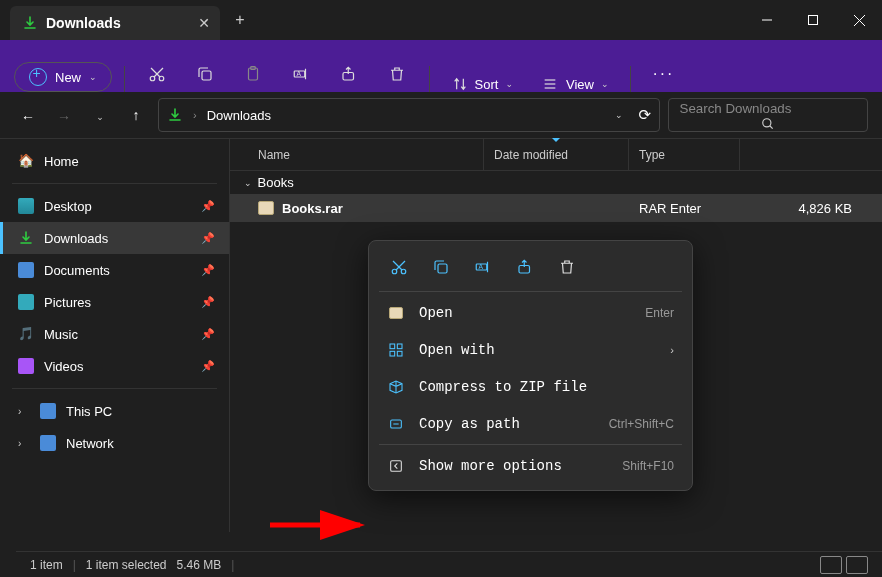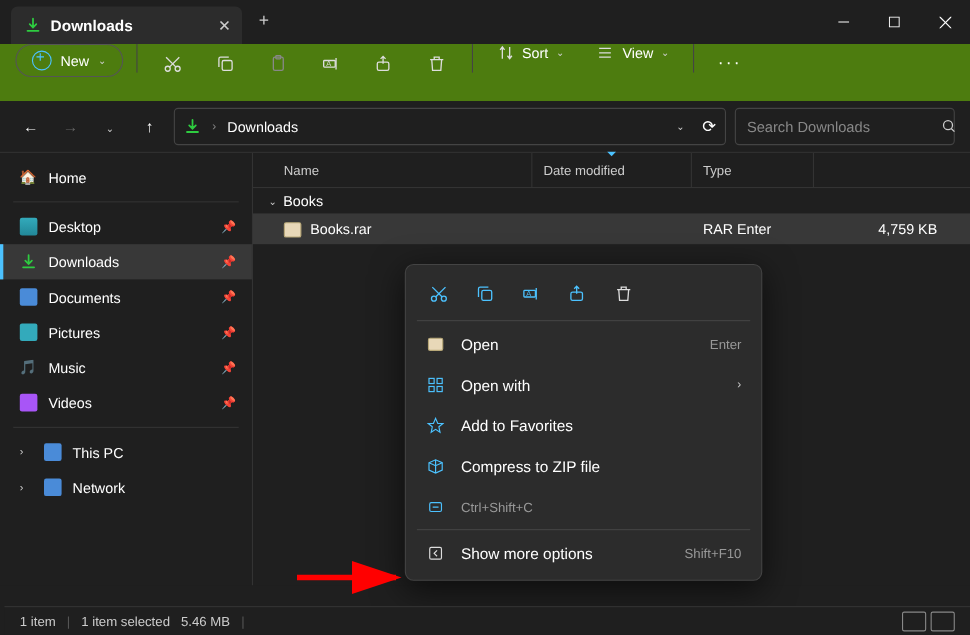--- a/index.html
+++ b/index.html
@@ -8,40 +8,40 @@
   
   .titlebar { height: 40px; background: #1f1f1f; display: flex; align-items: center; }
   .tab { height: 34px; margin-left: 10px; margin-top:6px; background: #2c2c2c; border-radius: 6px 6px 0 0; display: flex; align-items: center; padding: 0 10px 0 12px; gap: 8px; min-width: 210px; }
   .tab-title { font-weight: 600; font-size: 14px; color:#fff; flex:1;}
   .tab-close { color:#ccc; font-size:14px;}
   .newtab { width:40px; text-align:center; color:#ccc; font-size:16px;}
   .winbtns { margin-left:auto; display:flex; height:40px;}
   .winbtn { width:46px; display:flex; align-items:center; justify-content:center; color:#fff; font-size:12px;}
   
   
-  .toolbar { height: 52px; background:#4d7c0f; display:flex; align-items:flex-start; padding:0 14px; gap:8px;}
+  .toolbar { height: 52px; background:#4c1d95; display:flex; align-items:flex-end; padding:0 14px; gap:8px;}
   .newbtn { display:flex; align-items:center; gap:8px; border:1px solid #555; border-radius:20px; padding:5px 14px; color:#fff;}
   .newbtn .plus-circle { width:18px;height:18px;border:1.5px solid #4cc2ff;border-radius:50%;position:relative;}
   .newbtn .plus-circle::before{content:'+';position:absolute;top:-4px;left:2.5px;color:#4cc2ff;font-size:14px;font-weight:300;}
   .chev { font-size:9px; color:#ccc;}
   .tbicon { width:40px; height:36px; display:flex; align-items:center; justify-content:center; color:#e0e0e0;}
   .tbsep { width:1px; height:26px; background:#444; margin:0 4px;}
   .sortview { display:flex; align-items:center; gap:7px; padding:0 10px; color:#fff;}
   .dots { font-size:16px; letter-spacing:2px; color:#fff;}
   
   
   .navbar { height:46px; background:#1f1f1f; display:flex; align-items:center; padding:0 14px; gap:8px; }
   .navarrow { width:28px; text-align:center; color:#fff; font-size:14px;}
   .navarrow.dis { color:#666;}
   .addressbar { flex:1; height:34px; border:1px solid #444; border-radius:4px; display:flex; align-items:center; padding:0 8px; gap:10px;}
   .addressbar .dlicon{color:#0c0;}
   .addressbar .bc { color:#fff;}
   .addressbar .drop{margin-left:auto; font-size:9px; color:#ccc;}
   .refresh{margin-left:6px; font-size:15px; color:#fff;}
-  .searchbox { width:200px; height:34px; border:1px solid #444; border-radius:4px; display:flex; align-items:center; padding:0 10px; color:#888;}
+  .searchbox { width:200px; height:34px; border:1px solid #444; border-radius:4px; display:flex; align-items:center; padding:0 10px; color:#888;flex-direction:column;}
   .searchbox input { background:transparent; border:none; color:#fff; flex:1; outline:none;}
   .searchbox input::placeholder{color:#888;}
   
   
   .main { display:flex; height:394px; border-top:1px solid #333;}
   .sidebar { width:230px; background:#1f1f1f; border-right:1px solid #333; padding-top:6px;}
   .sbitem { height:32px; display:flex; align-items:center; padding:0 14px 0 18px; gap:10px; color:#fff;}
   .sbitem.sel { background:#383838; border-left:3px solid #4cc2ff; padding-left:15px;}
   .sbitem .pin { margin-left:auto; color:#888; font-size:11px;}
   .sbitem .exp { width:12px; color:#ccc; font-size:10px;}
@@ -63,45 +63,45 @@
   .colheaders > div { padding:0 10px; border-right:1px solid #333; height:100%; display:flex; align-items:center;}
   .col-name{width:254px; padding-left:28px !important;}
   .col-date{width:145px; position:relative;}
   .col-date::after{content:'';position:absolute;top:-1px;left:50%;transform:translateX(-50%);border:4px solid transparent;border-top-color:#4cc2ff;}
   .col-type{width:111px;}
   .col-size{flex:1;}
   .group { padding:4px 10px 4px 14px; display:flex; align-items:center; gap:6px; color:#fff; font-size:13px;}
   .group .gchev{font-size:9px;color:#ccc;}
   .filerow { height:28px; display:flex; align-items:center; background:#383838; color:#fff; font-size:13px;}
   .filerow > div { padding:0 10px;}
-  .fr-name{width:254px; display:flex; align-items:flex-end; gap:8px; padding-left:28px !important;}
+  .fr-name{width:254px; display:flex; align-items:center; gap:8px; padding-left:28px !important;font-weight:bold;}
   .raricon{width:16px;height:14px;background:#e8d8b8;border:1px solid #b8a878;border-radius:2px;display:inline-block;position:relative;}
   .fr-date{width:145px;}
   .fr-type{width:111px;}
   .fr-size{flex:1; text-align:right; padding-right:30px !important;}
   
   
   .ctxmenu { position:absolute; left:368px; top:240px; width:325px; background:#2c2c2c; border:1px solid #444; border-radius:8px; padding:6px; box-shadow:0 8px 30px rgba(0,0,0,0.6);}
   .ctxrow-icons { display:flex; gap:6px; padding:4px 6px 6px;}
   .ctxicon { width:36px; height:32px; display:flex; align-items:center; justify-content:center; color:#4cc2ff; border-radius:4px;}
   .ctxicon.grey{color:#ddd;}
   .ctxsep { height:1px; background:#444; margin:2px 4px;}
   .ctxitem { height:37px; display:flex; align-items:center; padding:0 12px; gap:14px; border-radius:4px; color:#fff;}
-  .ctxlabel { flex:1; font-size:14px;}
+  .ctxlabel { flex:1; font-size:14px;font-family:Liberation Mono, monospace;}
   .ctxhint { color:#999; font-size:12px;}
   .ctxsub { color:#ccc; font-size:11px;}
   .cicon { width:18px; height:18px; display:flex; align-items:center; justify-content:center; color:#4cc2ff;}
   .cicon.grey{color:#ddd;}
   
   
   .arrow-ann { position:absolute; left:270px; top:500px; pointer-events:none;}
   .arrow-ann svg { overflow:visible;}
   
   
-  .statusbar { position:absolute; bottom:0; left:4px; right:0; height:26px; background:#1f1f1f; border-top:1px solid #333; display:flex; align-items:center; padding:0 14px; color:#ccc; font-size:12px; gap:10px;}
+  .statusbar { position:absolute; bottom:0; left:16px; right:0; height:26px; background:#1f1f1f; border-top:1px solid #333; display:flex; align-items:center; padding:0 14px; color:#ccc; font-size:12px; gap:10px;}
   .statusbar .ssep{color:#555;}
   .viewicons{margin-left:auto; display:flex; gap:4px;}
   .vicon{width:22px;height:18px;border:1px solid #888;border-radius:2px;}
   
   svg{display:block;}
 </style>
 </head>
 <body>
 
 <div class="titlebar">
@@ -292,21 +292,21 @@
       <span class="gchev">⌄</span>
       <span>Books</span>
     </div>
     <div class="filerow">
       <div class="fr-name">
         <span class="raricon"></span>
         <span>Books.rar</span>
       </div>
       <div class="fr-date"></div>
       <div class="fr-type">RAR Enter</div>
-      <div class="fr-size">4,759 KB</div>
+      <div class="fr-size">4,826 KB</div>
     </div>
   </div>
 </div>
 
 <div class="ctxmenu">
   <div class="ctxrow-icons">
     <div class="ctxicon">
         <svg width="18" height="18" viewBox="0 0 24 24" stroke="#4cc2ff" fill="none" stroke-width="1.6">
           <circle cx="6" cy="18" r="3"></circle>
           <circle cx="18" cy="18" r="3"></circle>
@@ -355,41 +355,34 @@
           <rect x="3" y="14" width="7" height="7"></rect>
           <rect x="14" y="14" width="7" height="7"></rect>
         </svg>
       </span>
     <span class="ctxlabel">Open with</span>
     <span class="ctxsub">›</span>
   </div>
   <div class="ctxitem">
     <span class="cicon">
         <svg width="16" height="16" viewBox="0 0 24 24" stroke="#4cc2ff" fill="none" stroke-width="1.6">
-          <path d="M12 2l3 7h7l-5.5 4.5L18 21l-6-4-6 4 1.5-7.5L2 9h7z"></path>
-        </svg>
-      </span>
-    <span class="ctxlabel">Add to Favorites</span>
-  </div>
-  <div class="ctxitem">
-    <span class="cicon">
-        <svg width="16" height="16" viewBox="0 0 24 24" stroke="#4cc2ff" fill="none" stroke-width="1.6">
           <path d="M3 7l9-4 9 4v10l-9 4-9-4z"></path>
           <path d="M12 3v18M3 7l9 4 9-4"></path>
         </svg>
       </span>
     <span class="ctxlabel">Compress to ZIP file</span>
   </div>
   <div class="ctxitem">
     <span class="cicon">
         <svg width="16" height="16" viewBox="0 0 24 24" stroke="#4cc2ff" fill="none" stroke-width="1.6">
           <rect x="4" y="6" width="16" height="12" rx="2"></rect>
           <line x1="8" y1="12" x2="16" y2="12"></line>
         </svg>
       </span>
+    <span class="ctxlabel">Copy as path</span>
     <span class="ctxhint">Ctrl+Shift+C</span>
   </div>
   <div class="ctxsep"></div>
   <div class="ctxitem">
     <span class="cicon grey">
         <svg width="16" height="16" viewBox="0 0 24 24" stroke="#ddd" fill="none" stroke-width="1.6">
           <rect x="4" y="4" width="16" height="16" rx="2"></rect>
           <path d="M14 8l-4 4 4 4"></path>
         </svg>
       </span>

